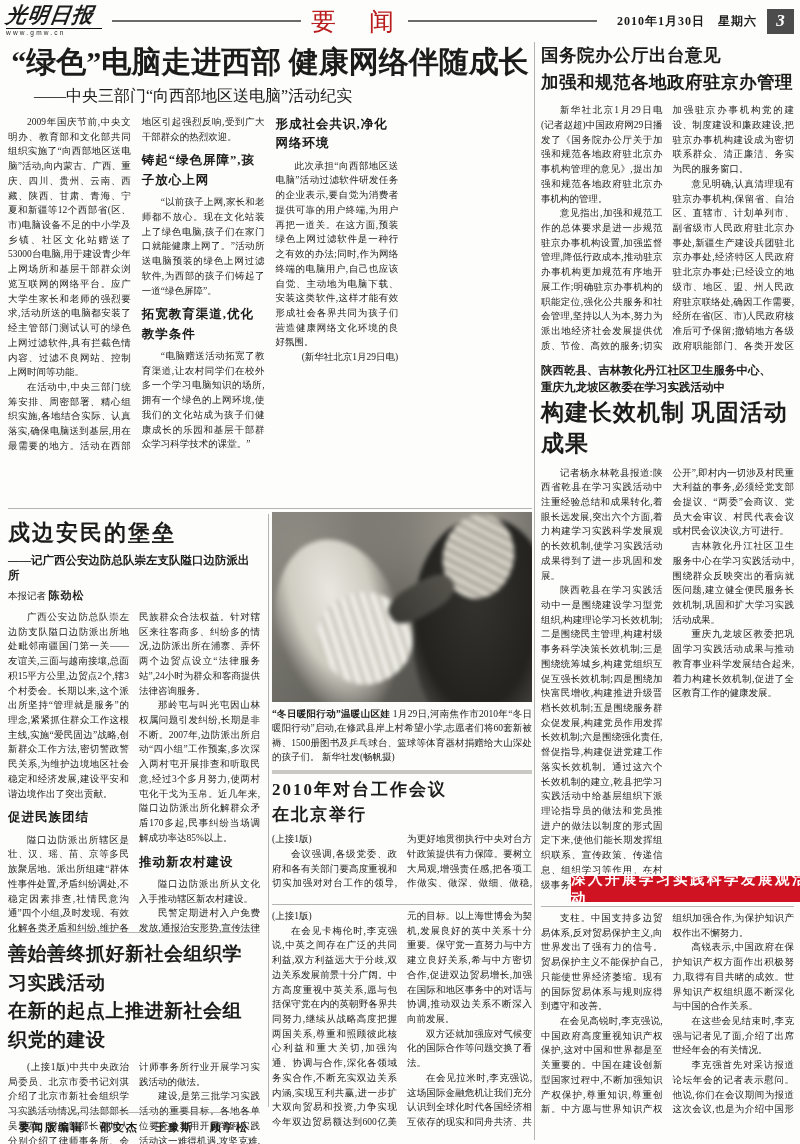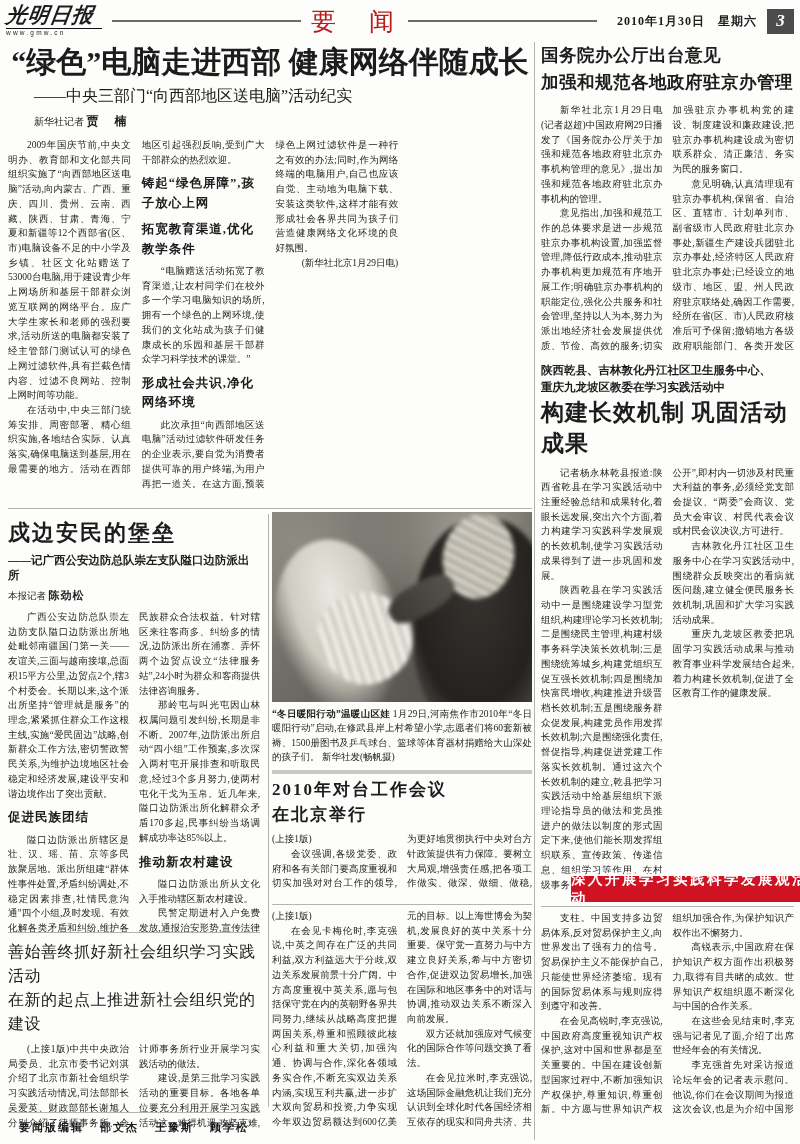--- a/index.html
+++ b/index.html
@@ -55,21 +55,21 @@
   .ph-hat-right{position:absolute;right:9%;top:4%;width:26%;height:42%;border-radius:50%;
       background:repeating-linear-gradient(15deg,#d8d5cb 0 5px,#a7a399 5px 9px);transform:rotate(12deg);}
   .ph-arm{position:absolute;right:30%;top:38%;width:26%;height:16%;border-radius:40%;
       background:linear-gradient(90deg,#3a3833,#55534c);transform:rotate(-30deg);}
   .caption{font-size:9.5px;line-height:1.5;text-align:justify;margin-top:5px;}
   .caption .cap-title{font-weight:bold;}
   .thickrule{height:4px;background:#c9c8c2;margin-top:6px;}
   
   .headline-t{font-size:17px;font-weight:bold;line-height:1.45;letter-spacing:2px;}
   
-  .headline-bl{font-size:16px;font-weight:normal;line-height:1.5;letter-spacing:0.5px;}
+  .headline-bl{font-size:19px;font-weight:bold;line-height:1.5;letter-spacing:0.5px;}
   
   .headline-r{font-size:17.5px;font-weight:bold;line-height:1.55;letter-spacing:0.5px;}
   .kicker{font-size:11.5px;font-weight:bold;line-height:1.5;}
   .headline-r2{font-size:23px;font-weight:bold;letter-spacing:1px;}
   .banner{width:254px;height:26px;background:#cf1322;color:#fff;display:flex;align-items:center;justify-content:center;
       font-size:14.5px;font-weight:bold;letter-spacing:2.5px;}
   .footer-line{display:flex;justify-content:center;font-size:11px;font-weight:bold;letter-spacing:2px;gap:16px;}
 </style>
 </head>
 <body>
@@ -82,28 +82,25 @@
   <div class="hline"></div>
   <div class="section-title">要　闻</div>
   <div class="hline"></div>
   <div class="pdate">2010年1月30日　星期六</div>
   <div class="pagebox">3</div>
 </div>
 
 <div class="abs" style="left:8px;top:44px;width:524px;">
   <div class="headline-xl">“绿色”电脑走进西部  健康网络伴随成长</div>
   <div class="subhead-l">——中央三部门“向西部地区送电脑”活动纪实</div>
-  <div class="byline">
-    <span>新华社记者</span>
-    <b>贾　楠</b>
-  </div>
   <div class="body-cols cols4" style="height:358px;margin-top:8px;">
       <div class="para">2009年国庆节前,中央文明办、教育部和文化部共同组织实施了“向西部地区送电脑”活动,向内蒙古、广西、重庆、四川、贵州、云南、西藏、陕西、甘肃、青海、宁夏和新疆等12个西部省(区、市)电脑设备不足的中小学及乡镇、社区文化站赠送了53000台电脑,用于建设青少年上网场所和基层干部群众浏览互联网的网络平台。应广大学生家长和老师的强烈要求,活动所送的电脑都安装了经主管部门测试认可的绿色上网过滤软件,具有拦截色情内容、过滤不良网站、控制上网时间等功能。</div>
       <div class="para">在活动中,中央三部门统筹安排、周密部署、精心组织实施,各地结合实际、认真落实,确保电脑送到基层,用在最需要的地方。活动在西部地区引起强烈反响,受到广大干部群众的热烈欢迎。</div>
       <div class="sec-head">铸起“绿色屏障”,孩子放心上网</div>
+      <div class="para">“以前孩子上网,家长和老师都不放心。现在文化站装上了绿色电脑,孩子们在家门口就能健康上网了。”活动所送电脑预装的绿色上网过滤软件,为西部的孩子们铸起了一道“绿色屏障”。</div>
       <div class="sec-head">拓宽教育渠道,优化教学条件</div>
       <div class="para">“电脑赠送活动拓宽了教育渠道,让农村同学们在校外多一个学习电脑知识的场所,拥有一个绿色的上网环境,使我们的文化站成为孩子们健康成长的乐园和基层干部群众学习科学技术的课堂。”</div>
       <div class="sec-head">形成社会共识,净化网络环境</div>
       <div class="para">此次承担“向西部地区送电脑”活动过滤软件研发任务的企业表示,要自觉为消费者提供可靠的用户终端,为用户再把一道关。在这方面,预装绿色上网过滤软件是一种行之有效的办法;同时,作为网络终端的电脑用户,自己也应该自觉、主动地为电脑下载、安装这类软件,这样才能有效形成社会各界共同为孩子们营造健康网络文化环境的良好氛围。</div>
       <div class="end">(新华社北京1月29日电)</div>
     </div>
 </div>
 
 <div class="abs hrule" style="left:8px;top:508px;width:524px;"></div>
 <div class="abs vrule" style="left:534px;top:42px;height:1098px;"></div>

